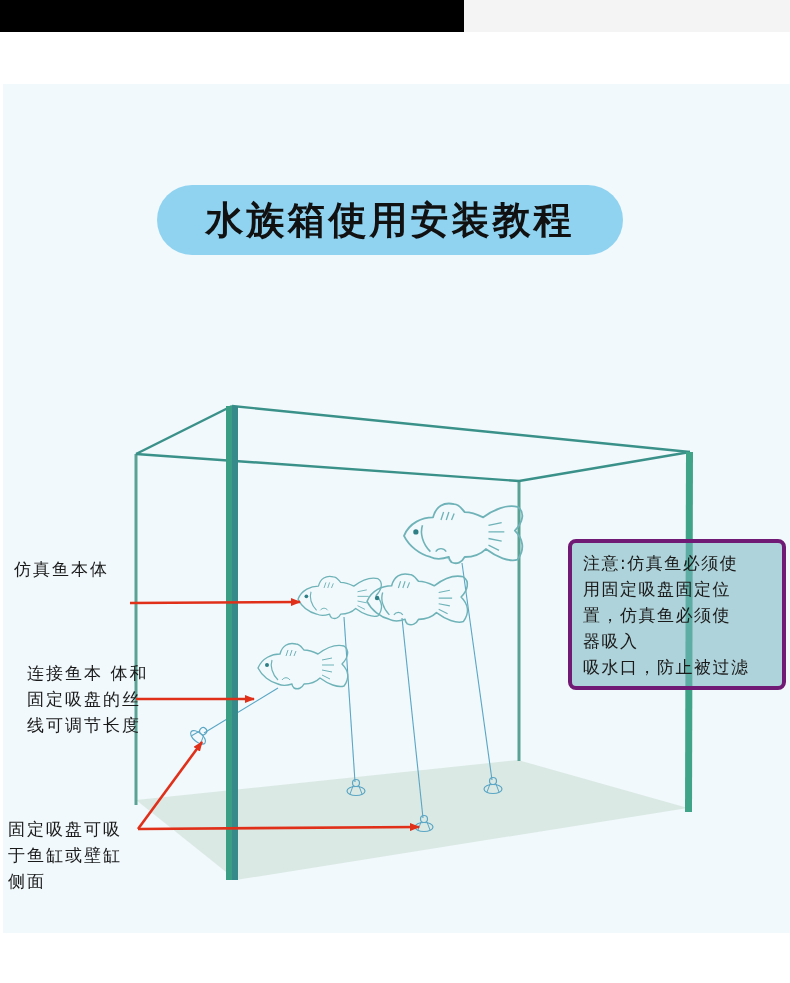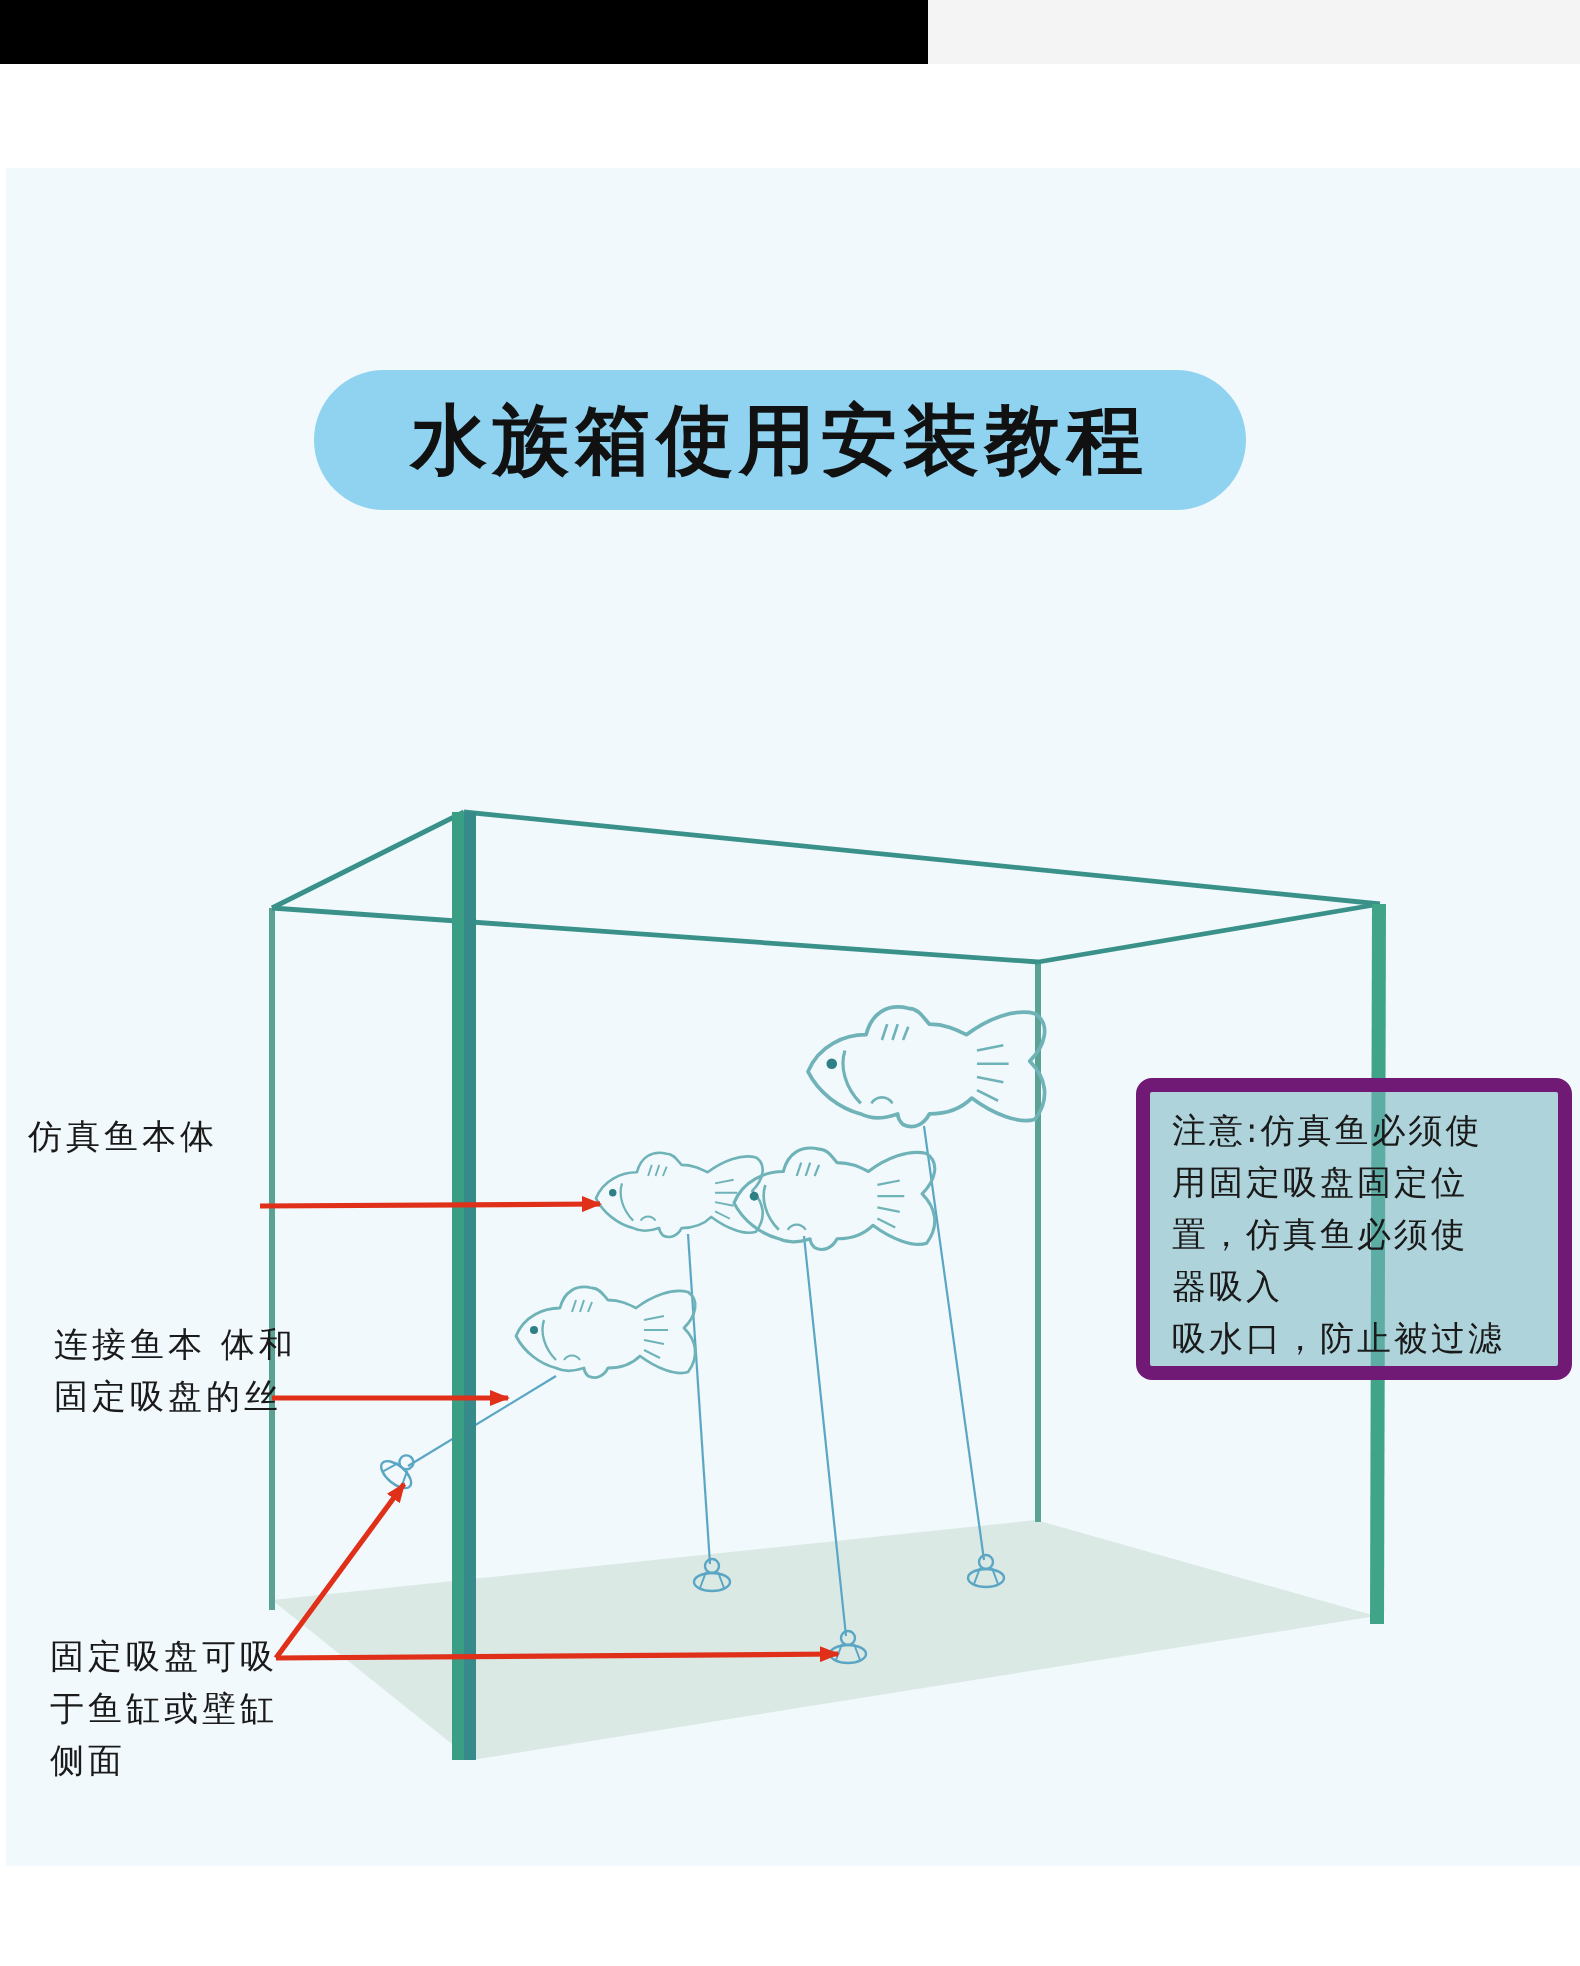--- a/index.html
+++ b/index.html
@@ -8,21 +8,21 @@
   .topbar-left{position:absolute;left:0;top:0;width:464px;height:32px;background:#000;}
   .topbar-right{position:absolute;left:464px;top:0;width:326px;height:32px;background:#f4f4f4;}
   .panel{position:absolute;left:3px;top:84px;width:787px;height:849px;background:#f1f9fc;}
   .title-pill{position:absolute;left:157px;top:185px;width:466px;height:70px;border-radius:35px;
        background:#8fd3f1;display:flex;align-items:center;justify-content:center;}
   .title-text{font-size:38px;font-weight:bold;color:#111;letter-spacing:3px;
        font-family:"DejaVu Sans","Liberation Sans",sans-serif;}
   svg.scene{position:absolute;left:0;top:0;}
   .label{position:absolute;color:#1a1a1a;font-size:17px;line-height:26px;letter-spacing:2px;}
   .note-box{position:absolute;left:568px;top:539px;width:218px;height:151px;border-radius:8px;
-       background:rgba(120,180,190,0.55);border:7px solid #701a75;box-sizing:border-box;
+       background:rgba(120,180,190,0.55);border:4px solid #701a75;box-sizing:border-box;
        padding:7px 10px 0 11px;color:#1a1a1a;font-size:17px;line-height:26px;letter-spacing:1.5px;}
 </style>
 </head>
 <body>
 
 <div class="topbar-left"></div>
 <div class="topbar-right"></div>
 
 <div class="panel"></div>
 
@@ -109,23 +109,24 @@
   </g>
 </svg>
 
 <div class="label" style="left:14px;top:556px;">
   <span>仿真鱼本体</span>
 </div>
 
 <div class="label" style="left:8px;top:660px;margin-left:19px;">
   <div>连接鱼本 体和</div>
   <div>固定吸盘的丝</div>
+  <div>线可调节长度</div>
 </div>
 
-<div class="label" style="left:25px;top:816px;">
+<div class="label" style="left:8px;top:816px;">
   <div>固定吸盘可吸</div>
   <div>于鱼缸或壁缸</div>
   <div>侧面</div>
 </div>
 
 <div class="note-box">
   <div>注意:仿真鱼必须使</div>
   <div>用固定吸盘固定位</div>
   <div>置，仿真鱼必须使</div>
   <div>器吸入</div>

